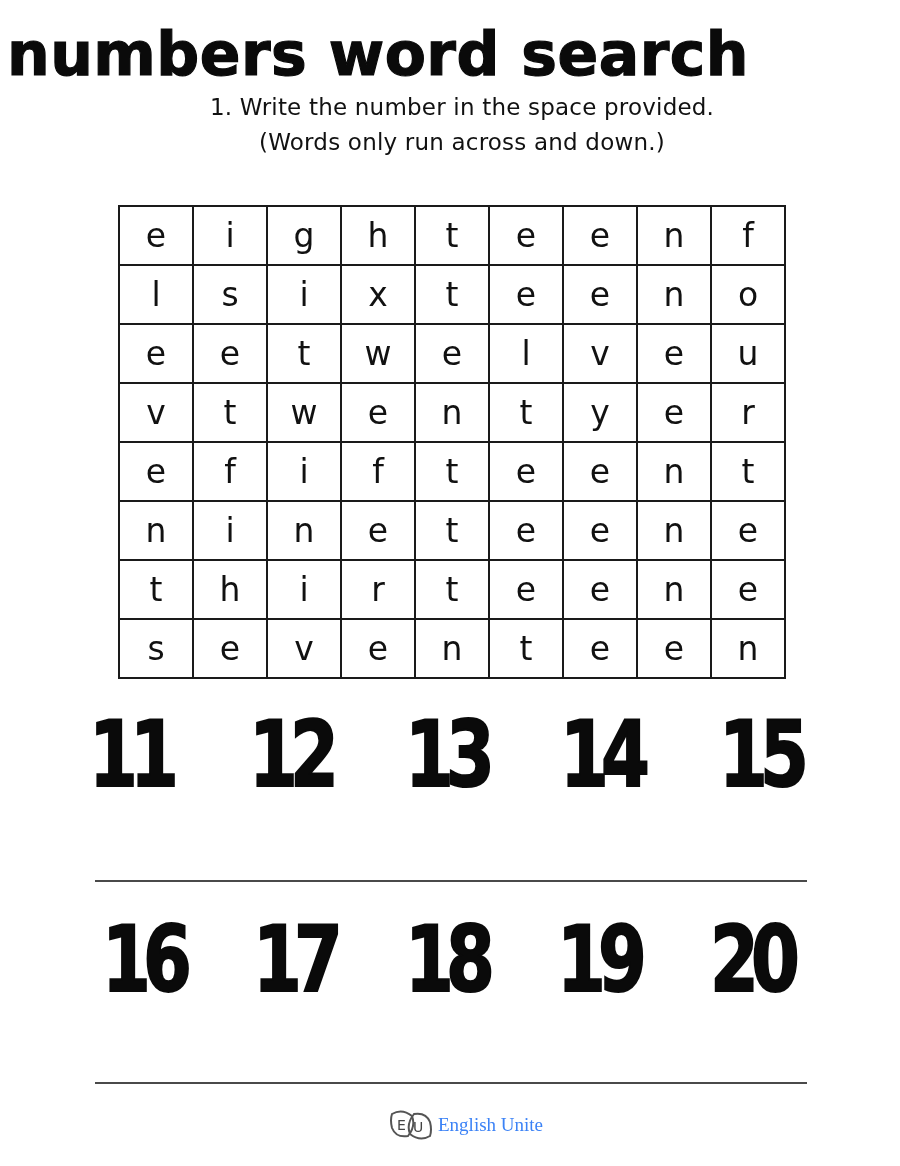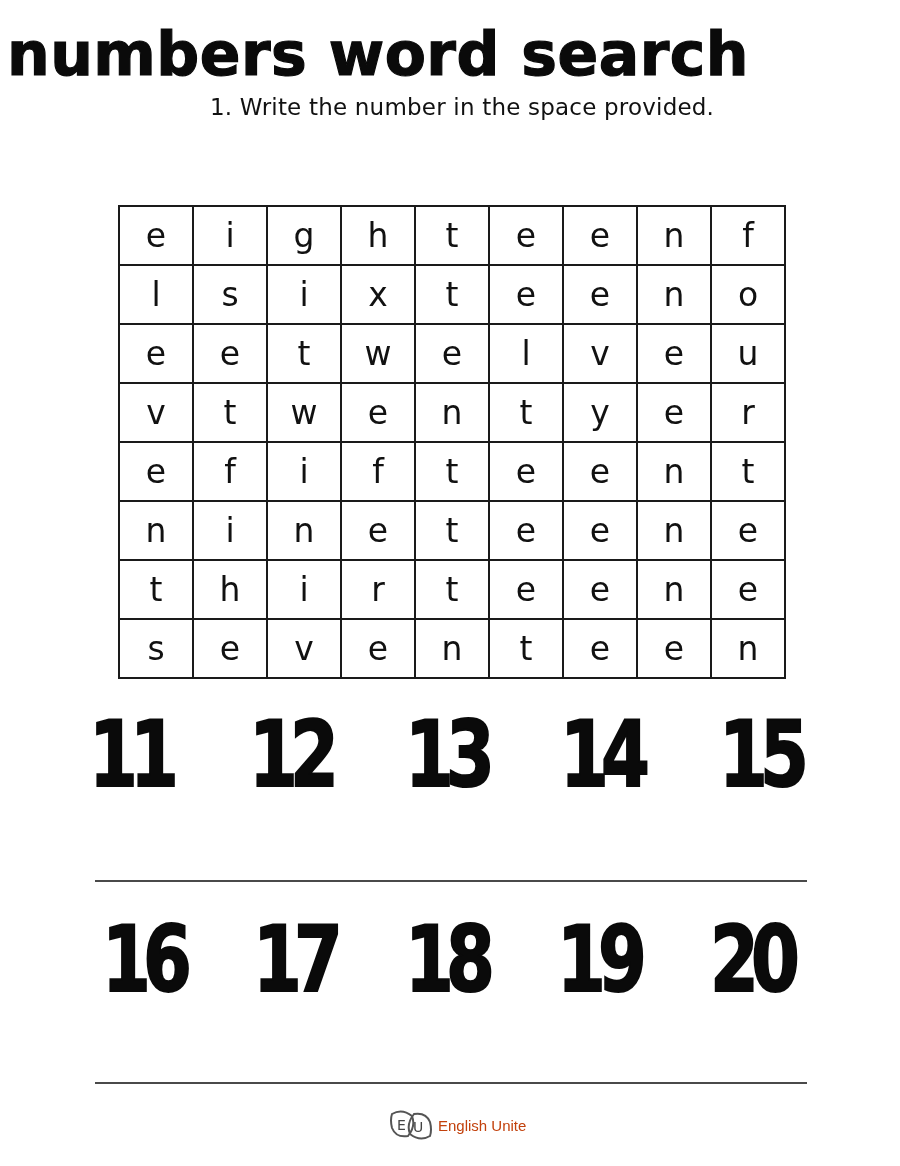--- a/index.html
+++ b/index.html
@@ -57,31 +57,32 @@
     position: absolute; left: 95px; width: 712px; height: 2px;
     background: #4a4a4a;
   }
 
   .footer {
     position: absolute; left: 388px; top: 1108px;
     display: flex; align-items: center; gap: 4px;
   }
   .footer svg { display: block; }
   .footer .brand {
-    font-family: Liberation Sans, sans-serif;
-    font-size: 15px; color: #c2410c;
+    font-family: Liberation Serif, serif;
+    font-size: 19px; color: #3b82f6;
   }
 </style>
 </head>
 <body>
 
 <div class="title">numbers word search</div>
 
 <div class="instructions">
   <div>1. Write the number in the space provided.</div>
+  <div>(Words only run across and down.)</div>
 </div>
 
 <table class="grid">
   <tbody>
     <tr>
       <td>e</td>
       <td>i</td>
       <td>g</td>
       <td>h</td>
       <td>t</td>

